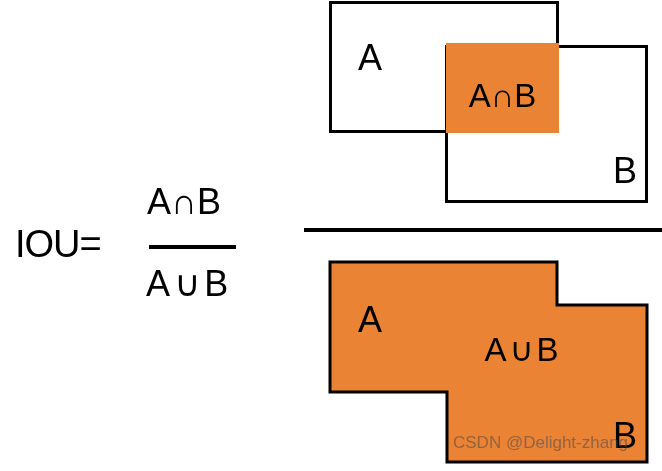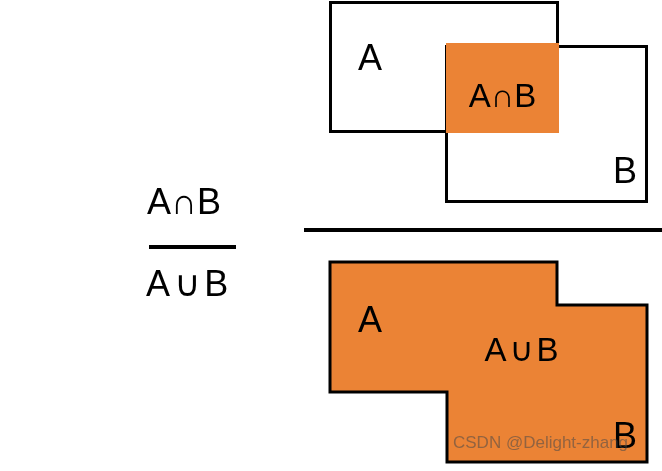--- a/index.html
+++ b/index.html
@@ -95,20 +95,21 @@
     color: rgba(72, 72, 72, 0.55);
     z-index: 6;
     white-space: nowrap;
   }
 </style>
 </head>
 <body>
 
 <div class="canvas">
 
+  <span class="abs formula-lhs">IOU=</span>
   <span class="abs formula-numerator">A∩B</span>
   <div class="abs fraction-bar"></div>
   <span class="abs formula-denominator">A∪B</span>
 
   <div class="abs rect-a"></div>
   <div class="abs rect-b"></div>
   <div class="abs intersection-rect"></div>
   <span class="abs label-a-top">A</span>
   <span class="abs label-int">A∩B</span>
   <span class="abs label-b-top">B</span>

